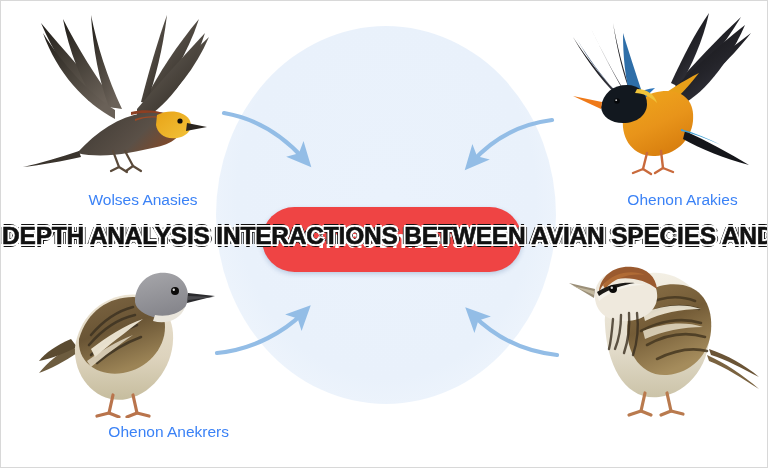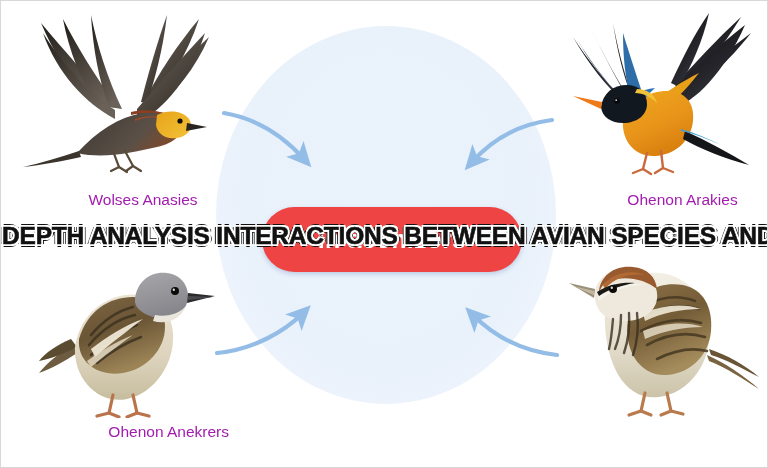--- a/index.html
+++ b/index.html
@@ -69,21 +69,21 @@
     position: absolute;
     display: flex;
     flex-direction: column;
     align-items: center;
   }
   .node-img {
     display: block;
   }
   .node-label {
     font-size: 15.5px;
-    color: #a21caf;
+    color: #3b82f6;
     font-family: "Liberation Sans", sans-serif;
     white-space: nowrap;
     margin-top: 1px;
     text-align: center;
     margin-left: 48px;
   }
 
   .node-tl { left: 18px;  top: 10px;  }
   .node-tr { left: 560px; top: 10px;  }
   .node-bl { left: 38px;  top: 252px; align-items: flex-end; }

